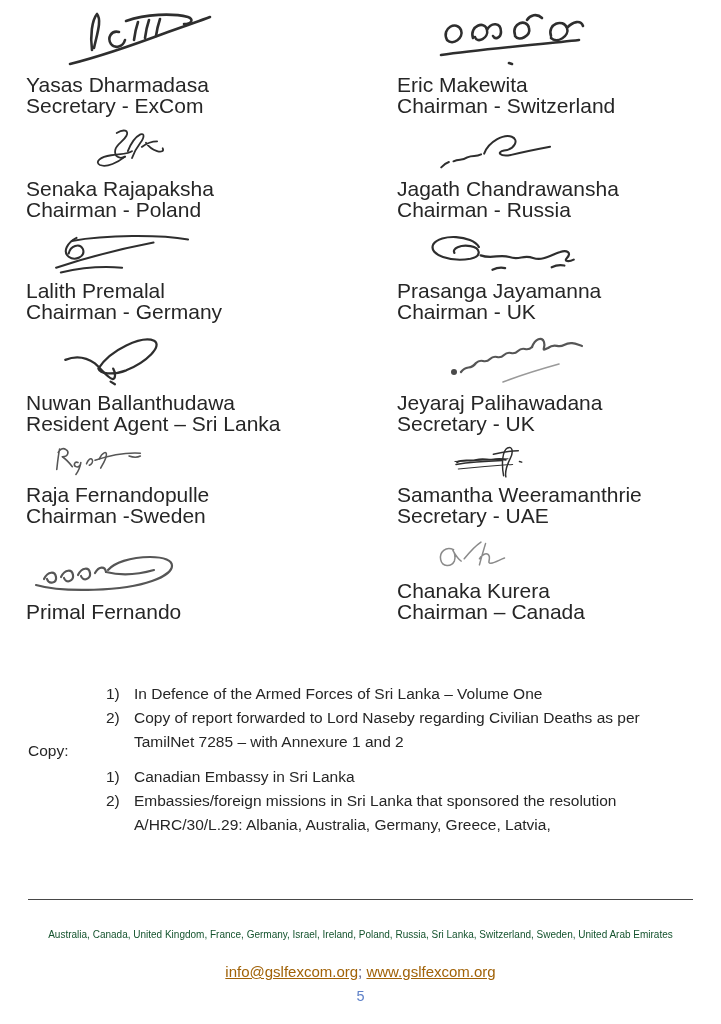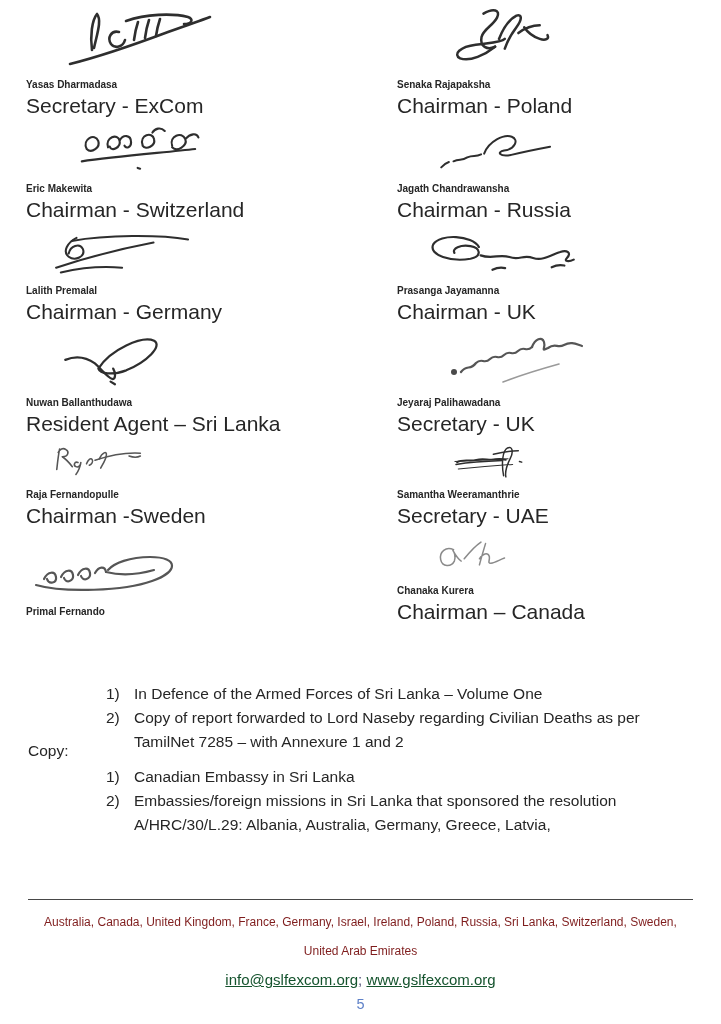--- a/index.html
+++ b/index.html
@@ -13,43 +13,43 @@
   .sig-grid{
     position:absolute;top:4px;left:26px;right:20px;
     display:grid;grid-template-columns:371px 1fr;
     grid-template-rows:122px 104px 102px 112px 92px 96px;
   }
   .cell{display:flex;flex-direction:column;justify-content:flex-end;padding-bottom:10px;}
   .sig{display:block;margin-bottom:6px;}
   .sig path{fill:none;stroke:#2e2e2e;stroke-width:2.6;stroke-linecap:round;stroke-linejoin:round;}
   .sig.gray path{stroke:#8a8a8a;stroke-width:2;}
   .sig.mid path{stroke:#565656;stroke-width:2.2;}
-  .name{font-weight:bold;font-size:10px;line-height:21px;}
+  .name{font-weight:normal;font-size:21px;line-height:21px;}
   .role{font-size:21px;line-height:21px;}
 
   
   .section{position:absolute;left:28px;right:28px;font-size:15.5px;}
   .attachment-sec{top:656px;}
   .copy-sec{top:740px;}
   .sec-heading{font-size:15.5px;line-height:22px;}
   .doc-list{margin-left:78px;}
   .attachment-sec .doc-list{margin-top:26px;}
   .copy-sec .doc-list{margin-top:3px;}
   .doc-list-item{display:flex;line-height:24px;}
   .marker{width:28px;flex:0 0 28px;}
   .item-text{max-width:528px;}
 
   
   .footer{
     position:absolute;top:899px;left:28px;right:28px;text-align:center;
     border-top:1.5px solid #474747;padding-top:8px;
   }
-  .countries{max-width:642px;margin:0 auto;font-size:12px;line-height:29px;color:#7f1d1d;}
+  .countries{max-width:642px;margin:12px auto;font-size:10px;line-height:29px;color:#14532d;}
   .links{margin-top:3px;font-size:15px;line-height:22px;}
-  .links a{color:#14532d;text-decoration:underline;}
+  .links a{color:#a16207;text-decoration:underline;}
   .sep{color:#55557a;}
   .page-number{margin-top:5px;font-size:14.5px;color:#5e81c8;}
 </style>
 </head>
 <body>
 
 <div class="page">
 
   <div class="sig-grid">
 
@@ -60,41 +60,41 @@
         <path d="M55,24 C47,22 43,30 47,36 C51,41 59,39 61,32"></path>
         <path d="M70,32 C71,24 73,17 74,14"></path>
         <path d="M81,30 C82,22 84,15 85,12"></path>
         <path d="M92,28 C93,21 95,14 96,11"></path>
         <path d="M62,13 C82,6 108,5 124,9 C130,11 128,16 120,16"></path>
       </svg>
       <div class="name">Yasas Dharmadasa</div>
       <div class="role">Secretary - ExCom</div>
     </div>
     <div class="cell">
-      <svg class="sig" width="115" height="66" viewBox="0 0 115 66" style="margin-left:44px">
-        <path d="M42,10 C52,4 60,6 56,14 C52,22 42,26 40,34 C38,44 46,48 54,44"></path>
-        <path d="M54,44 C44,52 28,60 18,56 C10,52 18,44 34,42 C48,40 60,40 64,36"></path>
-        <path d="M58,36 C62,26 68,16 76,12 C82,10 82,16 76,24 C70,32 66,40 64,46"></path>
-        <path d="M78,30 C86,24 94,22 100,22 M84,24 C88,30 94,34 100,36 C106,38 110,36 108,32"></path>
-      </svg>
-      <div class="name">Senaka Rajapaksha</div>
-      <div class="role">Chairman - Poland</div>
-    </div>
-
-    <div class="cell">
       <svg class="sig" width="160" height="56" viewBox="0 0 160 56" style="margin-left:30px">
         <path d="M20,28 C14,16 30,8 34,18 C37,26 26,34 20,28"></path>
         <path d="M46,26 C42,14 58,8 60,18 C62,26 50,32 48,25 M60,18 C64,10 74,10 74,20 C74,26 68,28 66,24"></path>
         <path d="M88,23 C84,11 100,6 102,16 C104,24 92,30 88,24 M100,8 C103,3 110,1 115,6"></path>
         <path d="M124,24 C120,12 136,6 140,16 C143,24 130,32 124,26 M140,16 C146,9 154,8 156,14"></path>
         <path d="M14,43 C54,37 118,32 152,28"></path>
         <path d="M82,51 l3,1"></path>
       </svg>
       <div class="name">Eric Makewita</div>
       <div class="role">Chairman - Switzerland</div>
+    </div>
+
+    <div class="cell">
+      <svg class="sig" width="115" height="66" viewBox="0 0 115 66" style="margin-left:44px">
+        <path d="M42,10 C52,4 60,6 56,14 C52,22 42,26 40,34 C38,44 46,48 54,44"></path>
+        <path d="M54,44 C44,52 28,60 18,56 C10,52 18,44 34,42 C48,40 60,40 64,36"></path>
+        <path d="M58,36 C62,26 68,16 76,12 C82,10 82,16 76,24 C70,32 66,40 64,46"></path>
+        <path d="M78,30 C86,24 94,22 100,22 M84,24 C88,30 94,34 100,36 C106,38 110,36 108,32"></path>
+      </svg>
+      <div class="name">Senaka Rajapaksha</div>
+      <div class="role">Chairman - Poland</div>
     </div>
     <div class="cell">
       <svg class="sig" width="155" height="60" viewBox="0 0 155 60" style="margin-left:20px">
         <path d="M8,54 C12,50 15,48 18,47"></path>
         <path d="M24,46 C32,42 34,46 42,41 C50,37 52,41 60,37"></path>
         <path d="M64,36 C70,20 90,10 100,14 C110,18 104,30 90,32 C80,34 84,40 98,38"></path>
         <path d="M98,38 C114,34 134,30 150,27"></path>
       </svg>
       <div class="name">Jagath Chandrawansha</div>
       <div class="role">Chairman - Russia</div>

